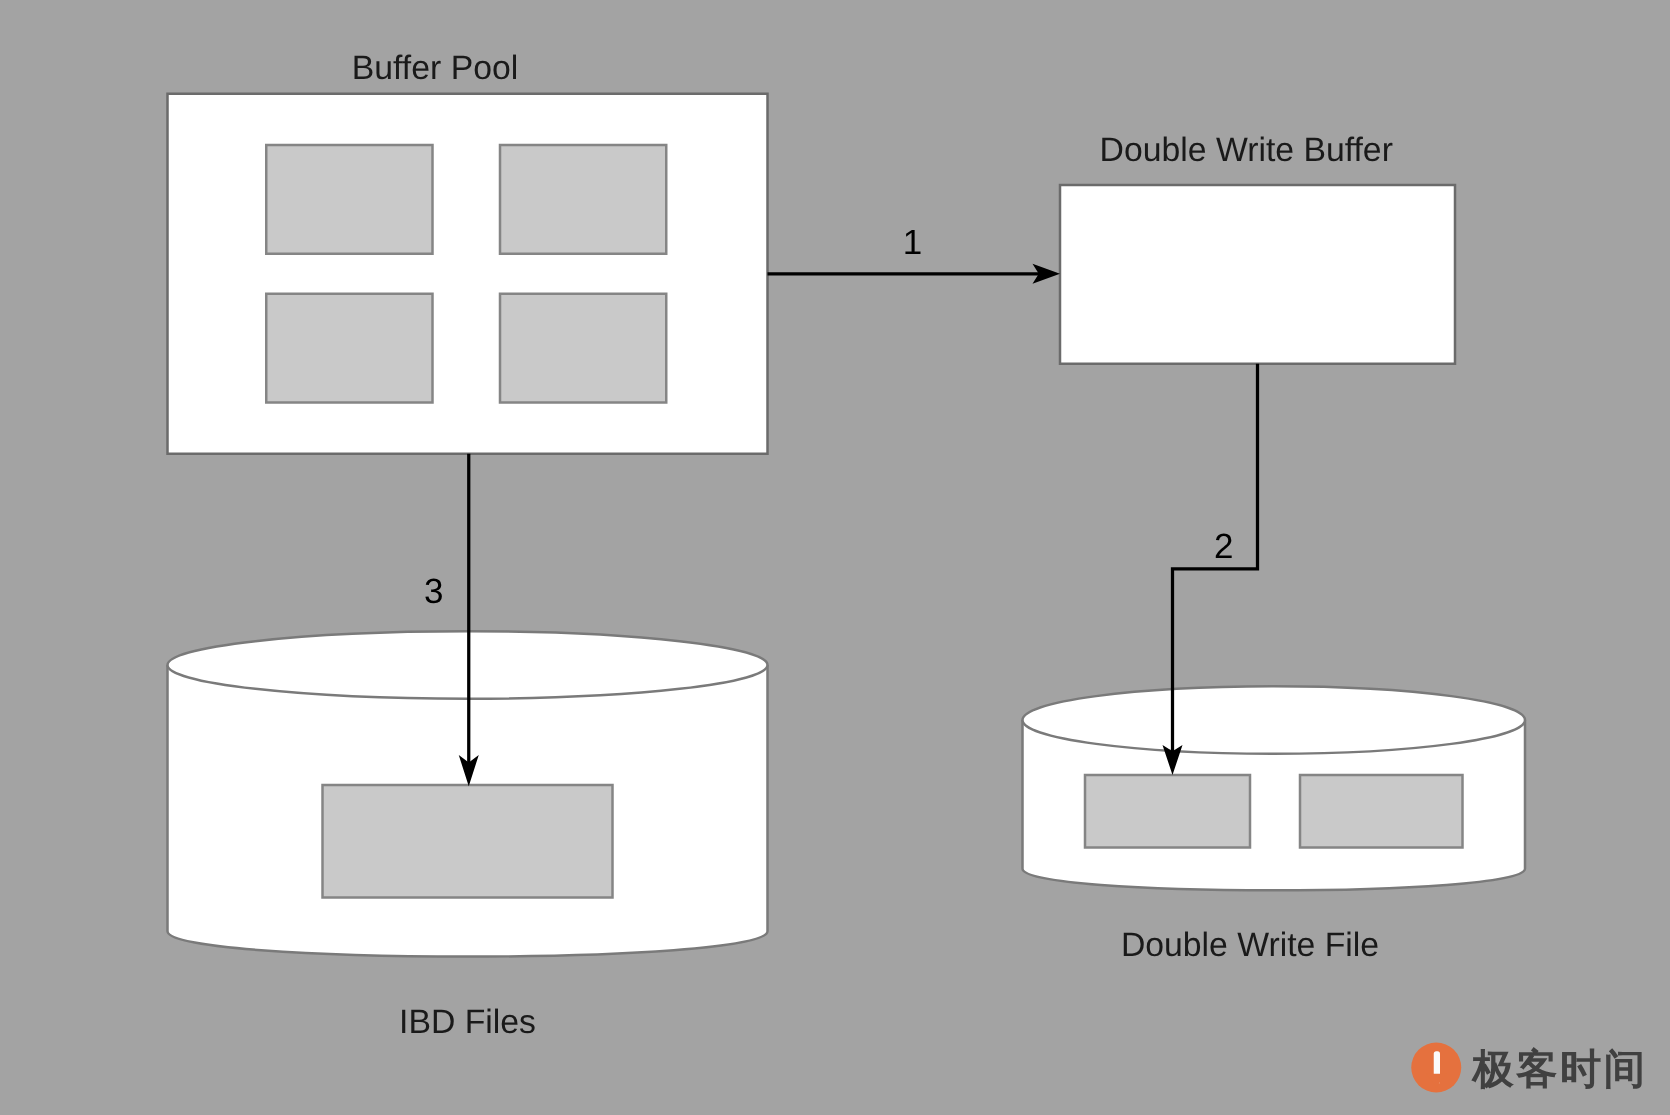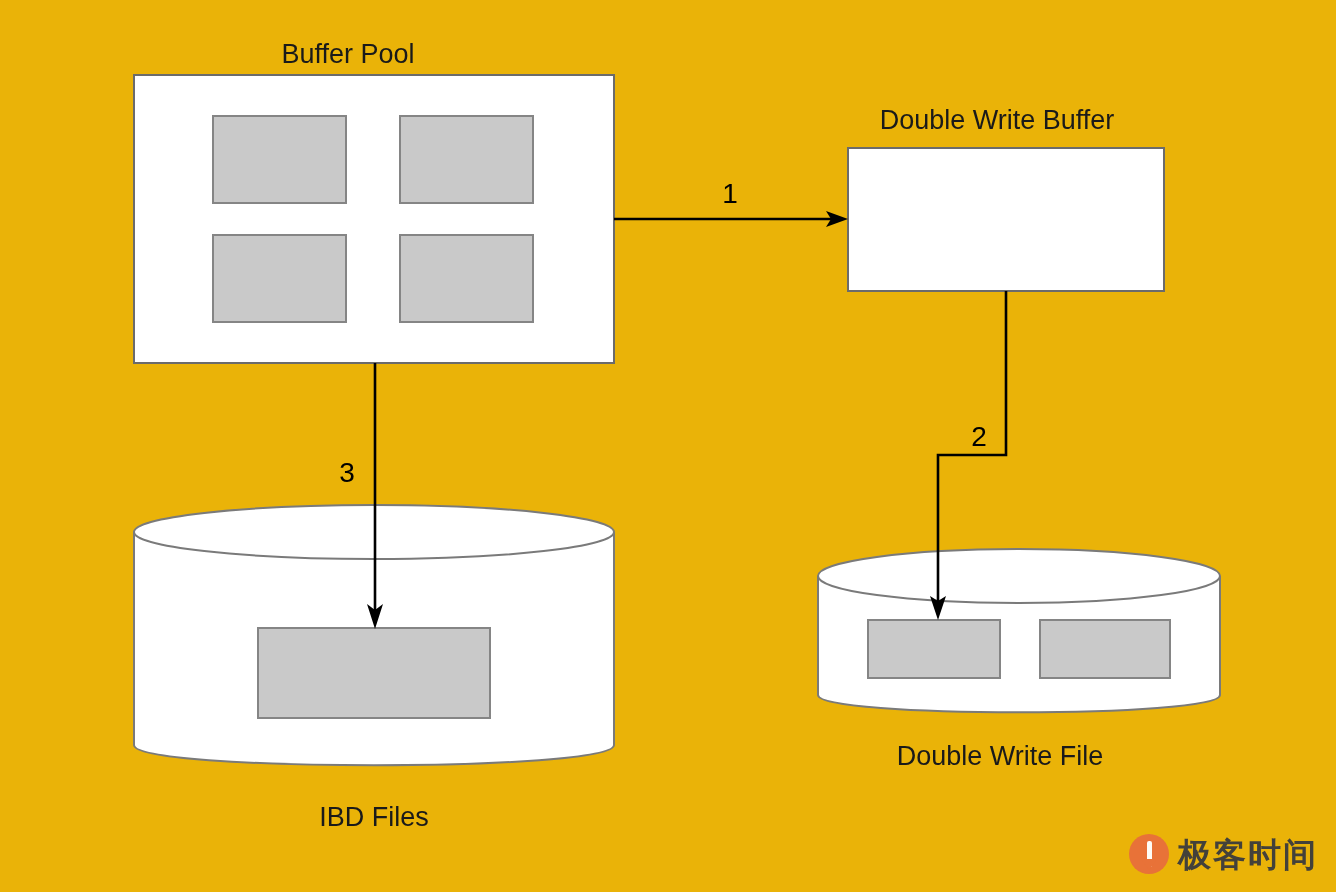--- a/index.html
+++ b/index.html
@@ -8,21 +8,21 @@
     padding: 0;
     background: #ffffff;
   }
   body {
     font-family: "Liberation Sans", "DejaVu Sans", sans-serif;
   }
   #diagram-root {
     position: relative;
     width: 1336px;
     height: 892px;
-    background: #eab308;
+    background: #a3a3a3;
     overflow: hidden;
   }
   svg#diagram-svg {
     position: absolute;
     left: 0;
     top: 0;
     width: 1336px;
     height: 892px;
     display: block;
   }

